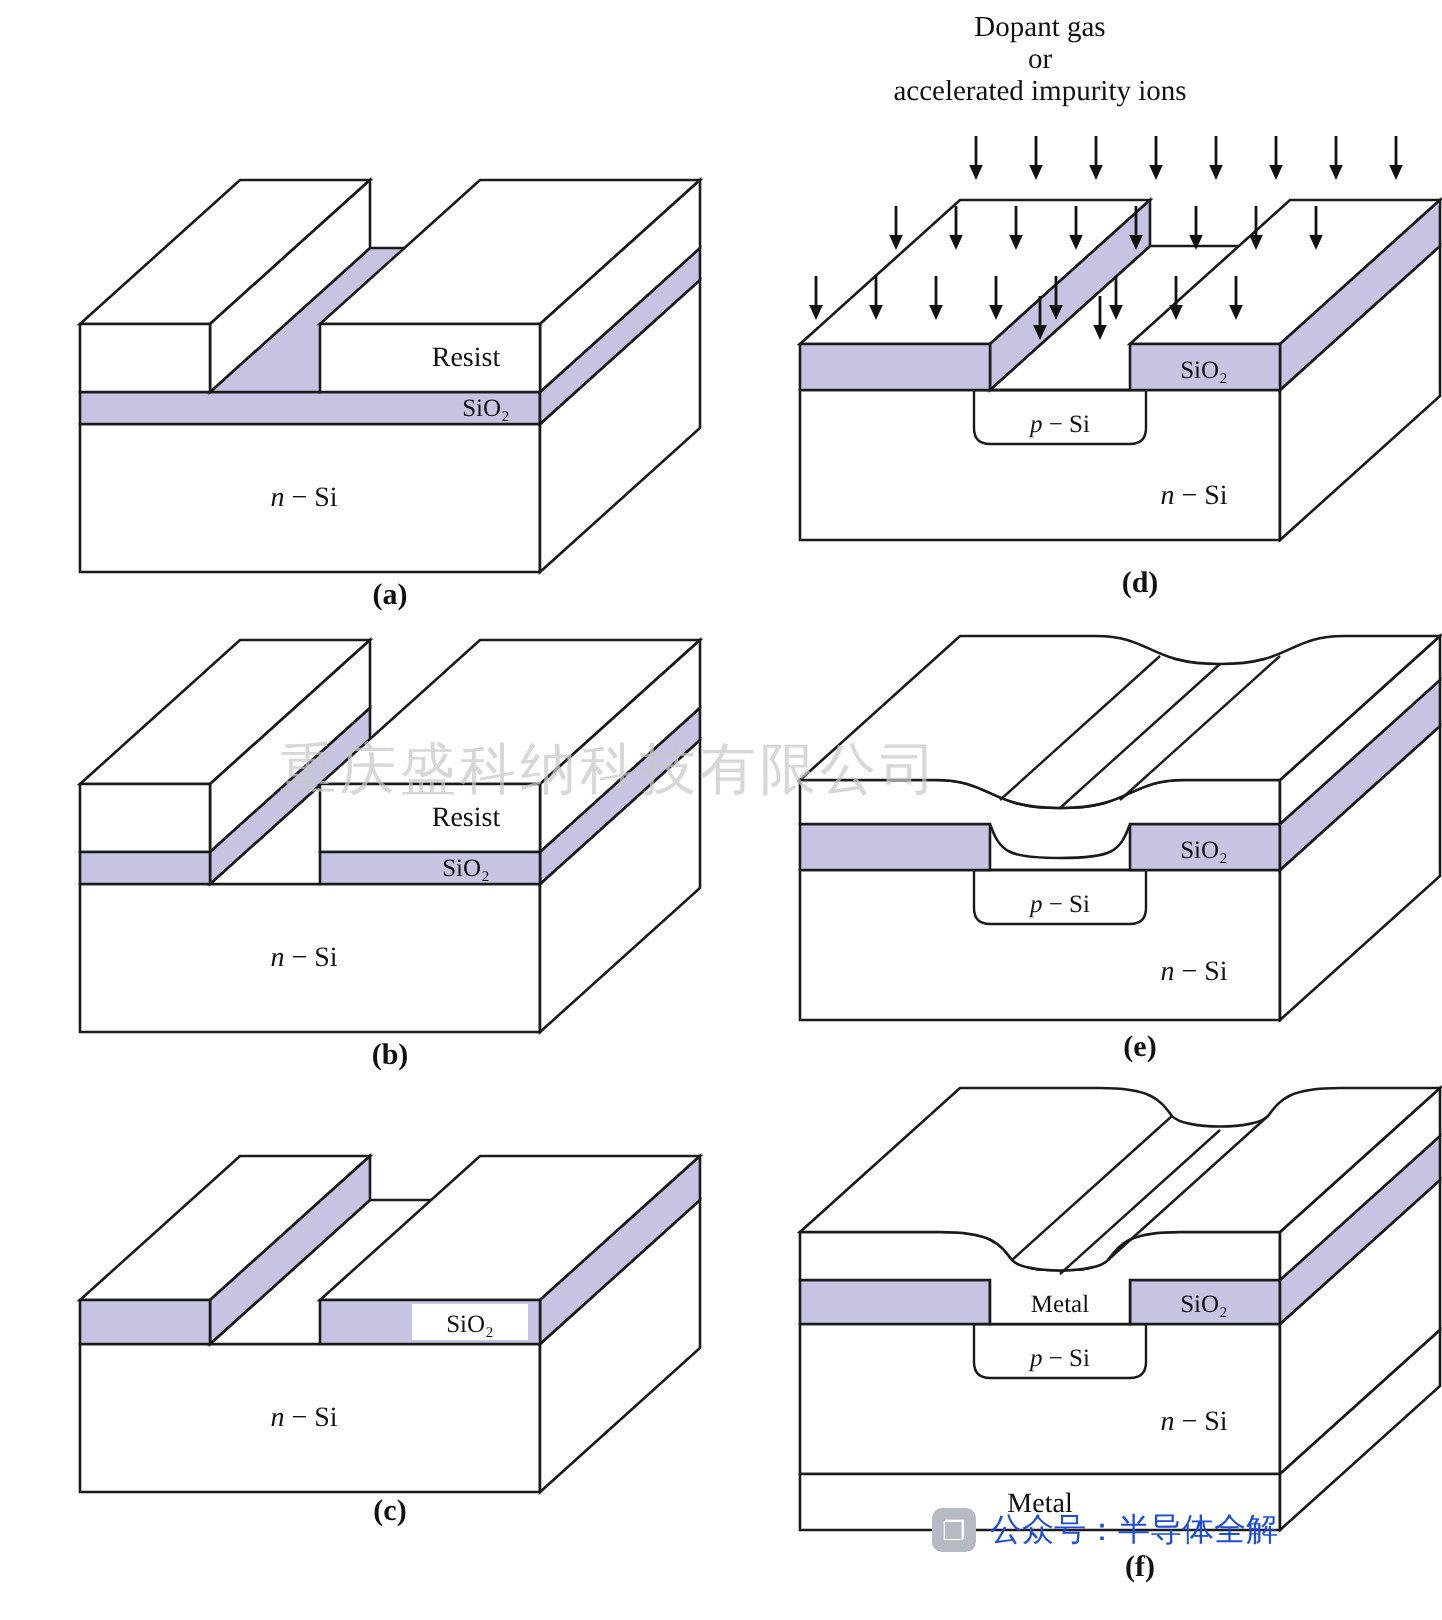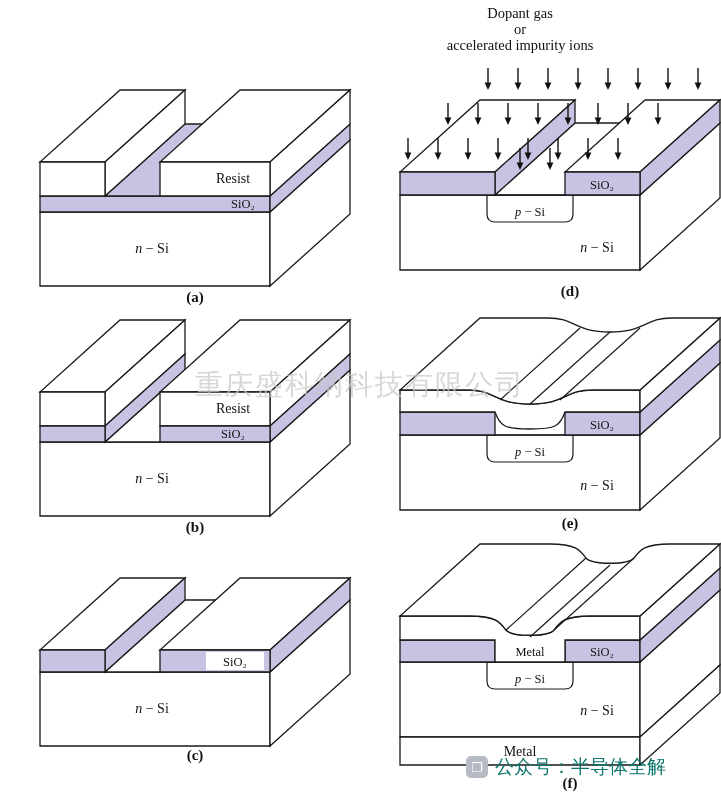--- a/index.html
+++ b/index.html
@@ -11,30 +11,30 @@
   .ox{fill:#c6c4e2;stroke:#1a1a1a;stroke-width:1.3;}
   .ln{fill:none;stroke:#1a1a1a;stroke-width:1.2;}
   .lbl{font-size:14px;}
   .sm{font-size:12.5px;}
   .cap{font-size:15px;font-weight:bold;}
   .hdr{font-size:14.5px;}
   .mid{text-anchor:middle;}
   .arrowline{stroke:#111;stroke-width:1.4;}
   .arrowhead{fill:#111;stroke:none;}
   .labelbox{fill:#ffffff;stroke:none;}
-  .watermark{position:absolute;left:140px;top:368px;width:440px;text-align:center;
+  .watermark{position:absolute;left:140px;top:368px;width:440px;
              color:#c8c8c8;opacity:.72;pointer-events:none;
              font-family:"Liberation Sans", sans-serif;}
   .watermark .l1{font-size:28px;line-height:34px;letter-spacing:2px;}
   .watermark .l2{font-size:26px;line-height:34px;}
   .badge{position:absolute;left:466px;top:754px;display:flex;align-items:center;gap:7px;
          pointer-events:none;font-family:"Liberation Sans", sans-serif;}
   .badge-logo{width:22px;height:22px;border-radius:5px;background:#b6bac2;color:#fff;
               display:flex;align-items:center;justify-content:center;font-size:13px;}
-  .badge-text{color:#0f766e;font-size:19px;}
+  .badge-text{color:#1d4ed8;font-size:16px;}
 </style>
 </head>
 <body>
 
 <div class="stage">
 <svg width="721" height="810" viewBox="0 0 721 810">
   <defs>
     <g id="ionArrow">
       <line class="arrowline" x1="0" y1="0" x2="0" y2="16"></line>
       <polygon class="arrowhead" points="-3.4,14.5 3.4,14.5 0,22"></polygon>

